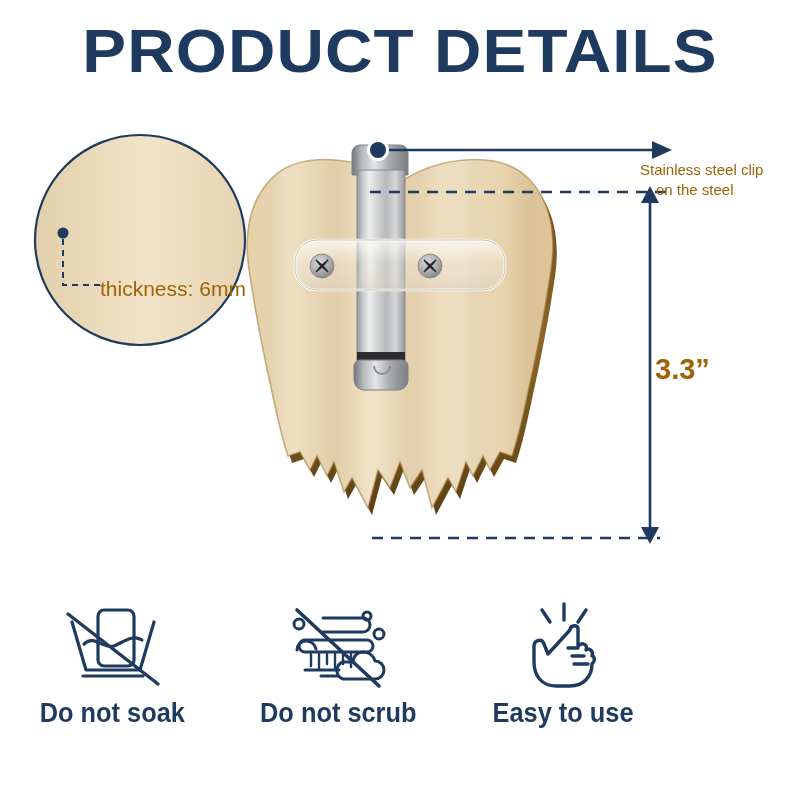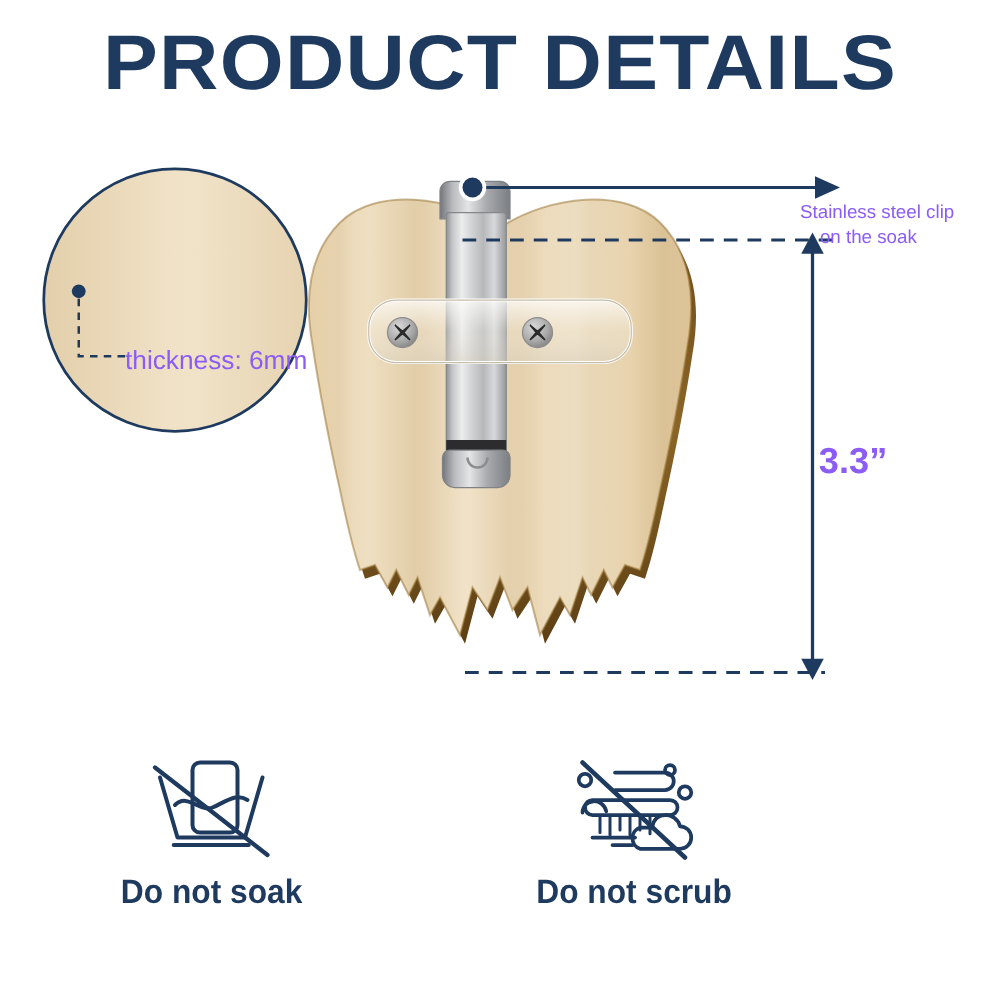--- a/index.html
+++ b/index.html
@@ -47,21 +47,21 @@
   }
   #illustration svg {
     position: absolute;
     left: 0;
     top: 0;
   }
 
   
   .anno-text {
     position: absolute;
-    color: #8b5cf6;
+    color: #a16207;
     font-family: "Liberation Sans", sans-serif;
     font-size: 15px;
     line-height: 1.35;
     white-space: nowrap;
   }
   #clip-note {
     left: 640px;
     top: 160px;
     text-align: left;
   }
@@ -284,21 +284,21 @@
         <line x1="372" y1="538" x2="660" y2="538" stroke="#1e3a5f" stroke-width="2.4" stroke-dasharray="11 8"></line>
 
         <line x1="650" y1="200" x2="650" y2="530" stroke="#1e3a5f" stroke-width="2.6"></line>
         <path d="M 641 203 L 650 186 L 659 203 Z" fill="#1e3a5f"></path>
         <path d="M 641 527 L 650 544 L 659 527 Z" fill="#1e3a5f"></path>
       </g>
     </svg>
 
     <div class="anno-text" id="clip-note">
       <span>Stainless steel clip</span>
-      <span class="line2">on the soak</span>
+      <span class="line2">on the steel</span>
     </div>
 
     <div class="anno-text" id="thickness-note">thickness: 6mm</div>
 
     <div class="anno-text" id="dimension-label">3.3”</div>
   </div>
 
   <div id="features">
 
     <div class="feature">
@@ -348,15 +348,45 @@
             <circle cx="100" cy="34" r="5"></circle>
           </g>
 
           <line x1="18" y1="10" x2="100" y2="86" stroke="#1e3a5f" stroke-width="3.6" stroke-linecap="round"></line>
         </svg>
       </div>
       <div class="feature-label">Do not scrub</div>
     </div>
 
 
+    <div class="feature">
+      <div class="feature-icon">
+        <svg width="110" height="92" viewBox="0 0 110 92" xmlns="http://www.w3.org/2000/svg">
+          <g fill="none" stroke="#1e3a5f" stroke-width="3.4" stroke-linecap="round" stroke-linejoin="round">
+
+            <line x1="34" y1="10" x2="42" y2="22"></line>
+            <line x1="56" y1="4" x2="56" y2="20"></line>
+            <line x1="78" y1="10" x2="70" y2="22"></line>
+
+            <path d="M 62 30
+                     C 62 26, 68 24, 70 28
+                     L 70 46
+                     C 74 42, 80 44, 78 50
+                     C 80 48, 86 50, 84 56
+                     C 86 56, 88 60, 84 64
+                     C 84 76, 76 86, 62 86
+                     L 48 86
+                     C 34 86, 26 76, 26 62
+                     L 26 46
+                     C 26 40, 34 38, 36 44
+                     L 40 54 Z"></path>
+
+            <path d="M 70 48 L 60 48"></path>
+            <path d="M 76 56 L 64 56"></path>
+            <path d="M 80 64 L 66 64"></path>
+          </g>
+        </svg>
+      </div>
+      <div class="feature-label">Easy to use</div>
+    </div>
 
   </div>
 </div>
 
 </body></html>

